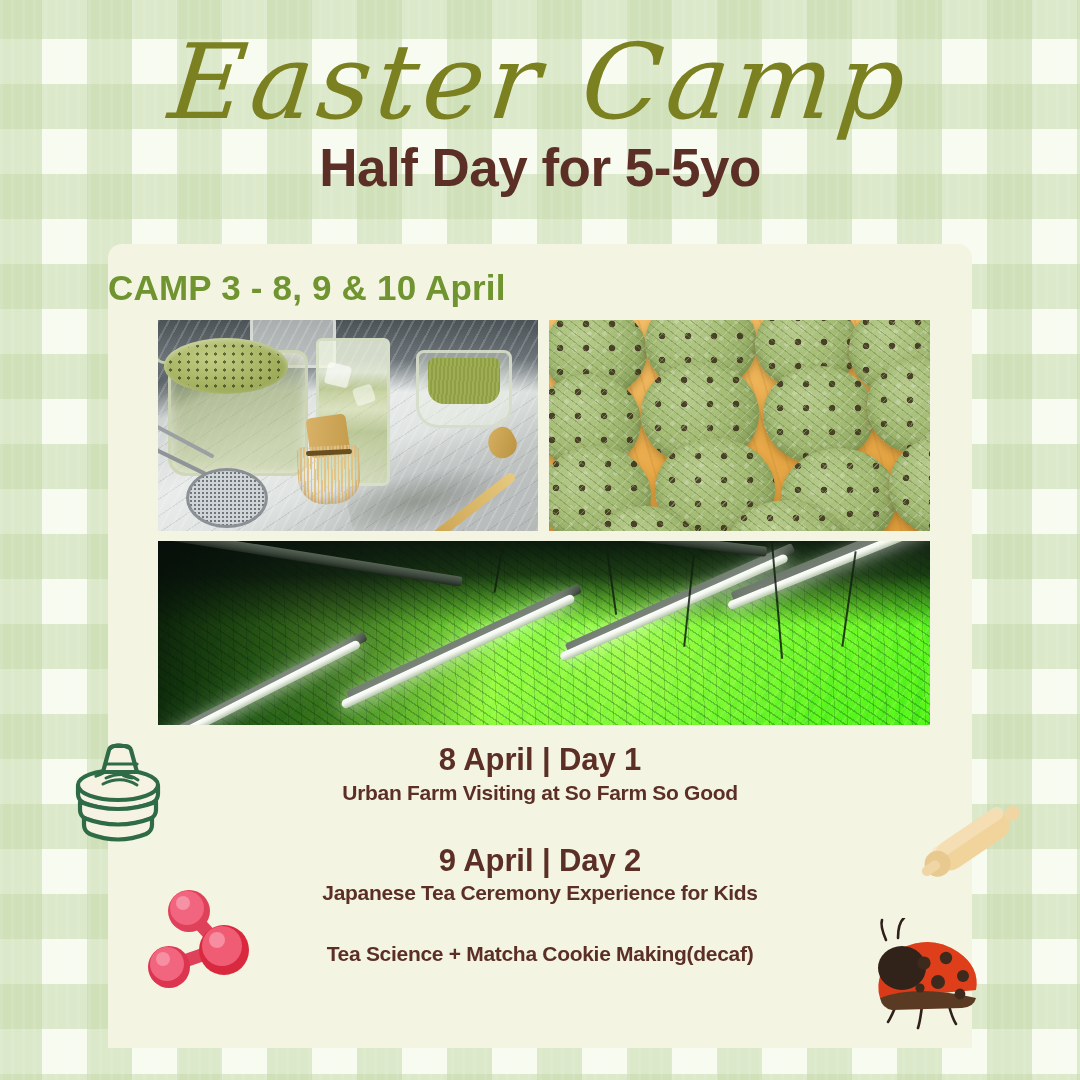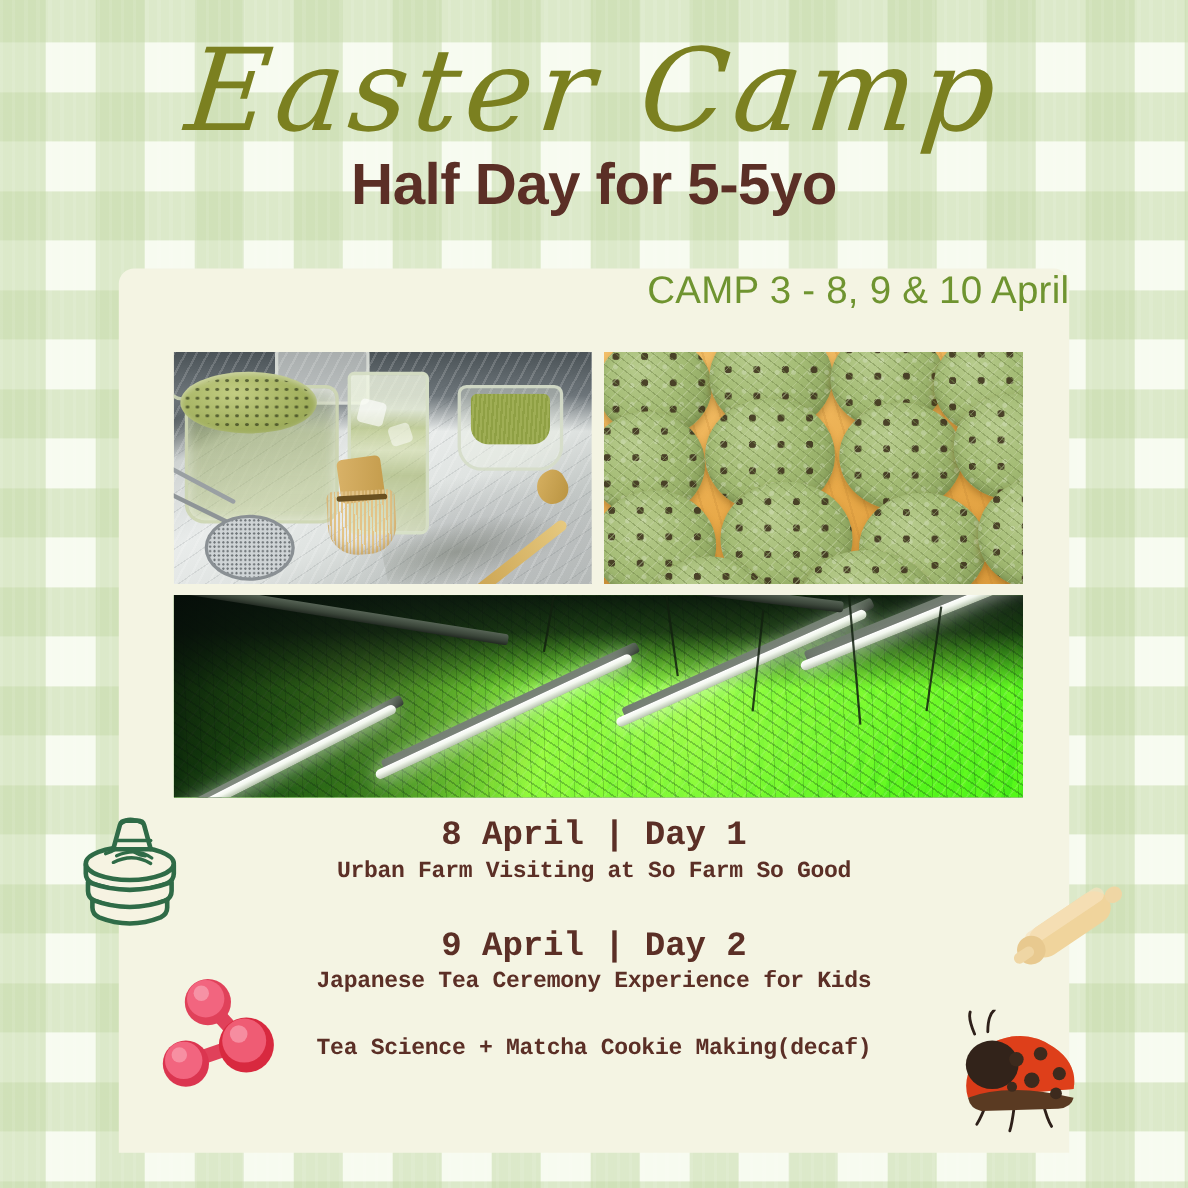--- a/index.html
+++ b/index.html
@@ -91,25 +91,26 @@
     left: 108px;
     top: 244px;
     width: 864px;
     height: 804px;
     background: #f4f4e3;
     border-radius: 14px 14px 0 0;
     overflow: visible;
   }
 
   .camp-dates {
-    text-align: right;
+    text-align: left;
     font-size: 35px;
-    font-weight: 400;
+    font-weight: 700;
     letter-spacing: 0.2px;
     color: #6f9430;
+    margin-top: 24px;
   }
 
   
   .photo-row {
     position: absolute;
     left: 50px;
     top: 76px;
     width: 772px;
     height: 211px;
     display: flex;
@@ -278,21 +279,21 @@
 
   
   .schedule {
     position: absolute;
     left: 0;
     top: 496px;
     width: 864px;
     text-align: center;
     color: #5b2f26;
   }
-  .day-block { margin-bottom: 34px; font-family: Liberation Mono, monospace; }
+  .day-block { margin-bottom: 34px; }
   .day-block:last-child { margin-bottom: 0; }
   .day-date {
     font-size: 31px;
     font-weight: 700;
     line-height: 1.28;
     letter-spacing: -0.1px;
   }
   .day-title {
     font-size: 21px;
     font-weight: 700;

